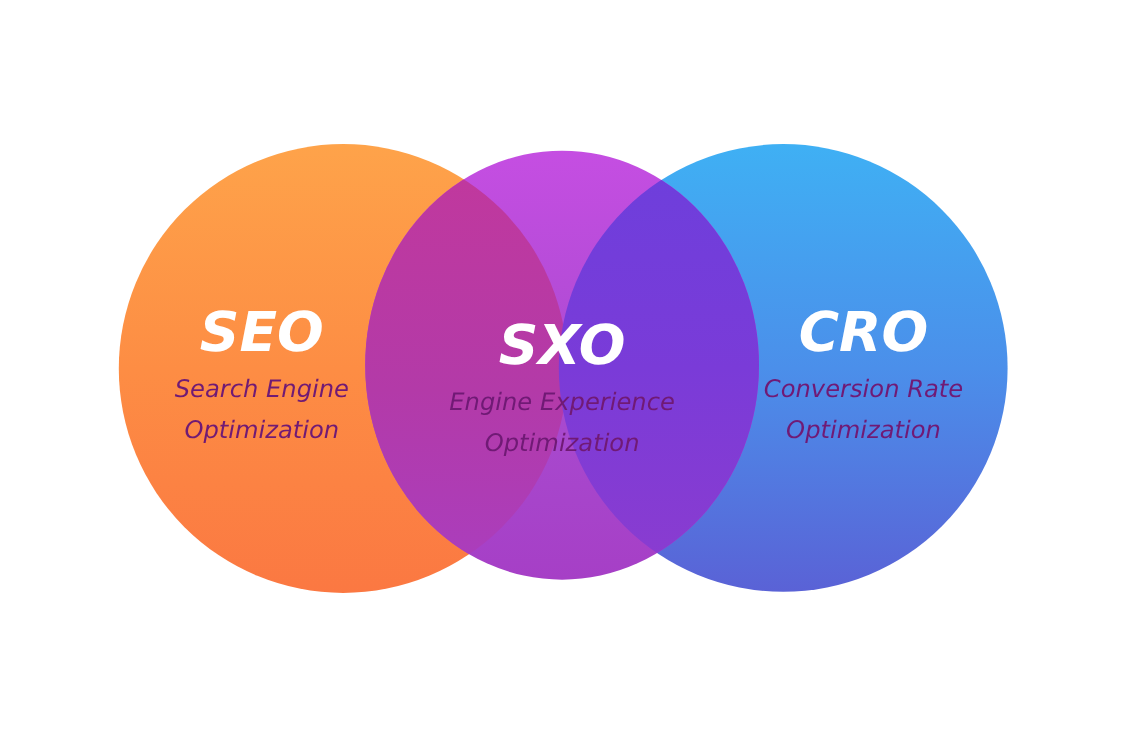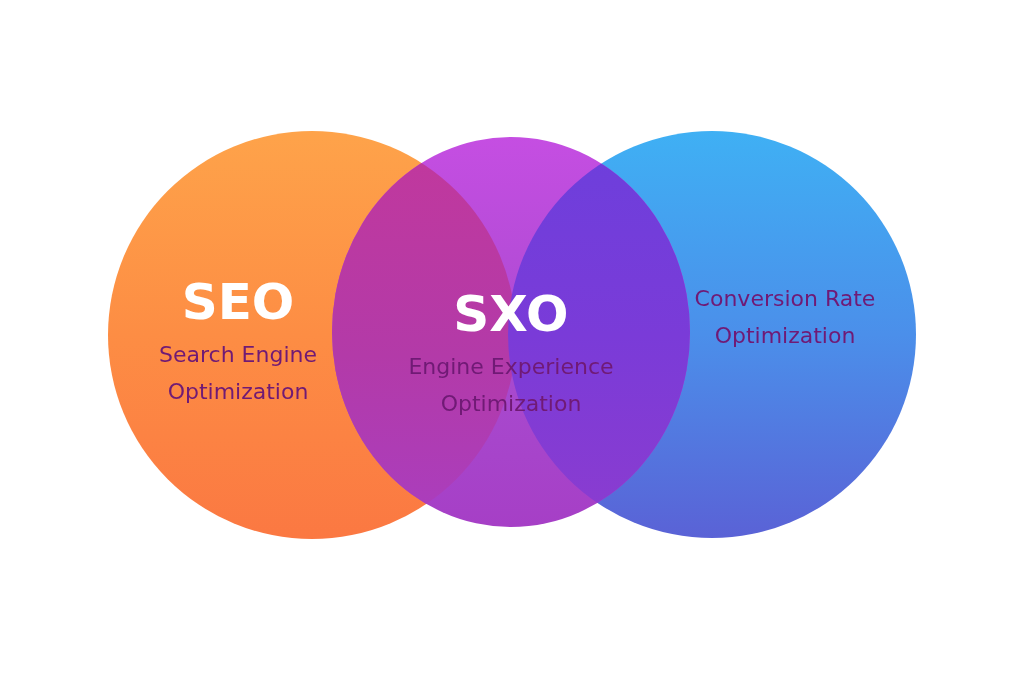--- a/index.html
+++ b/index.html
@@ -10,21 +10,21 @@
     body {
       width: 1024px;
       height: 683px;
       position: relative;
       overflow: hidden;
       font-family: "DejaVu Sans", "Liberation Sans", sans-serif;
     }
     .diagram {
       position: absolute;
       left: 0; top: 0;
-      width: 1024px; height: 683px;
+      width: 1024px; height: 683px; font-style: italic;
     }
     .circle {
       position: absolute;
       border-radius: 50%;
     }
     .circle-seo {
       left: 108px; top: 131px;
       width: 408px; height: 408px;
       background: linear-gradient(180deg, #fea34a 0%, #fd8d44 50%, #fb7842 100%);
       z-index: 1;
@@ -104,16 +104,17 @@
 Optimization</span>
   </div>
 
   <div class="label label-sxo">
     <span class="title">SXO</span>
     <span class="subtitle">Engine Experience
 Optimization</span>
   </div>
 
   <div class="label label-cro">
+    <span class="title">CRO</span>
     <span class="subtitle">Conversion Rate
 Optimization</span>
   </div>
 </div>
 
 </body></html>

